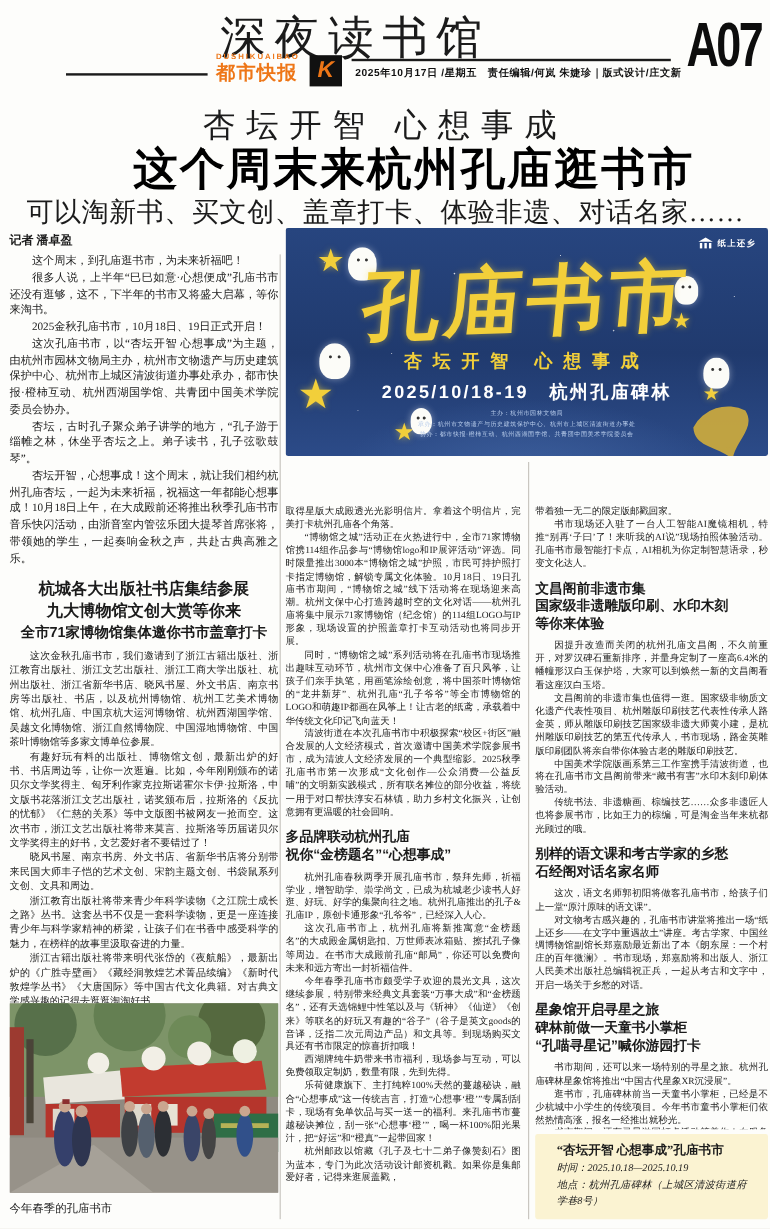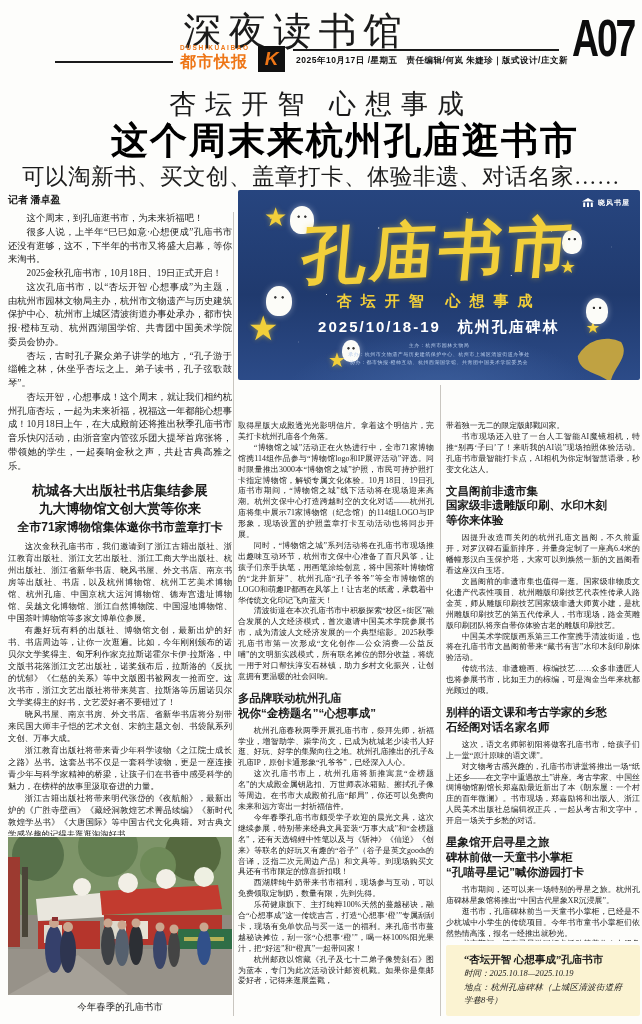--- a/index.html
+++ b/index.html
@@ -33,21 +33,21 @@
   .divider{width:1px;background:#c9c6c0;}
   .col-left{top:212px;left:8px;width:224px;height:804px;}
   .left-text{height:624px;overflow:hidden;}
   .intro p{font-size:9.3px;line-height:1.48;text-align:justify;text-indent:2em;}
   .lhead{margin:9px 0 6px;text-align:center;line-height:1.35;font-weight:bold;
          font-family:"Liberation Sans",sans-serif;}
   .lhead .l1{font-size:13.5px;}
   .lhead .l3{font-size:12px;}
   .bodytext p{font-size:8.4px;line-height:1.43;text-align:justify;text-indent:2em;}
   .photo-wrap{position:absolute;bottom:2px;left:0;width:224px;}
-  .photo-cap{font-size:9.5px;text-align:center;margin-top:2px;}
+  .photo-cap{font-size:9.5px;text-align:left;margin-top:2px;}
 
   .col-mid{top:385px;left:238px;width:196px;height:631px;overflow:hidden;}
   .col-right{top:385px;left:446px;width:194px;height:631px;display:flex;flex-direction:column;}
   .right-text{flex:1;overflow:hidden;}
   .col-mid p,.col-right p{font-size:7.9px;line-height:1.38;text-align:justify;text-indent:2em;}
   p.noind{text-indent:0;margin-top:36px;}
   .shead{margin:8px 0 5px;line-height:1.3;font-weight:bold;font-size:11.5px;
          font-family:"Liberation Sans",sans-serif;}
 
   
@@ -122,23 +122,23 @@
         <p>这次孔庙书市，以“杏坛开智 心想事成”为主题，由杭州市园林文物局主办，杭州市文物遗产与历史建筑保护中心、杭州市上城区清波街道办事处承办，都市快报·橙柿互动、杭州西湖国学馆、共青团中国美术学院委员会协办。</p>
         <p>杏坛，古时孔子聚众弟子讲学的地方，“孔子游于缁帷之林，休坐乎杏坛之上。弟子读书，孔子弦歌鼓琴”。</p>
         <p>杏坛开智，心想事成！这个周末，就让我们相约杭州孔庙杏坛，一起为未来祈福，祝福这一年都能心想事成！10月18日上午，在大成殿前还将推出秋季孔庙书市音乐快闪活动，由浙音室内管弦乐团大提琴首席张将，带领她的学生，一起奏响金秋之声，共赴古典高雅之乐。</p>
       </div>
       <div class="lhead">
         <div class="l1">杭城各大出版社书店集结参展</div>
         <div class="l1">九大博物馆文创大赏等你来</div>
         <div class="l3">全市71家博物馆集体邀你书市盖章打卡</div>
       </div>
       <div class="bodytext">
-        <p>这次金秋孔庙书市，我们邀请到了浙江古籍出版社、浙江教育出版社、浙江文艺出版社、浙江工商大学出版社、杭州出版社、浙江省新华书店、晓风书屋、外文书店、南京书房等出版社、书店，以及杭州博物馆、杭州工艺美术博物馆、杭州孔庙、中国京杭大运河博物馆、德寿宫遗址博物馆、吴越文化博物馆、浙江自然博物院、中国湿地博物馆、中国茶叶博物馆等多家文博单位参展。</p>
+        <p>这次金秋孔庙书市，我们邀请到了浙江古籍出版社、浙江教育出版社、浙江文艺出版社、浙江工商大学出版社、杭州出版社、浙江省新华书店、晓风书屋、外文书店、南京书房等出版社、书店，以及杭州博物馆、杭州工艺美术博物馆、杭州孔庙、中国京杭大运河博物馆、杭州西湖国学馆、吴越文化博物馆、浙江自然博物院、中国湿地博物馆、中国茶叶博物馆等多家文博单位参展。</p>
         <p>有趣好玩有料的出版社、博物馆文创，最新出炉的好书、书店周边等，让你一次逛遍。比如，今年刚刚颁布的诺贝尔文学奖得主、匈牙利作家克拉斯诺霍尔卡伊·拉斯洛，中文版书花落浙江文艺出版社，诺奖颁布后，拉斯洛的《反抗的忧郁》《仁慈的关系》等中文版图书被网友一抢而空。这次书市，浙江文艺出版社将带来莫言、拉斯洛等历届诺贝尔文学奖得主的好书，文艺爱好者不要错过了！</p>
-        <p>晓风书屋、南京书房、外文书店、省新华书店将分别带来民国大师丰子恺的艺术文创、宋韵主题文创、书袋鼠系列文创、万事大成。</p>
+        <p>晓风书屋、南京书房、外文书店、省新华书店将分别带来民国大师丰子恺的艺术文创、宋韵主题文创、书袋鼠系列文创、文具和周边。</p>
         <p>浙江教育出版社将带来青少年科学读物《之江院士成长之路》丛书。这套丛书不仅是一套科学读物，更是一座连接青少年与科学家精神的桥梁，让孩子们在书香中感受科学的魅力，在榜样的故事里汲取奋进的力量。</p>
         <p>浙江古籍出版社将带来明代张岱的《夜航船》，最新出炉的《广胜寺壁画》《藏经洞敦煌艺术菁品续编》《新时代敦煌学丛书》《大唐国际》等中国古代文化典籍。对古典文学感兴趣的记得去逛逛淘淘好书。</p>
 
       </div>
     </div>
     <div class="photo-wrap">
       <svg width="224" height="158" viewBox="0 0 224 158">
         <rect width="224" height="158" fill="#8f8a80"></rect>
         <rect width="224" height="78" fill="#7d9468"></rect>
         <circle cx="30" cy="18" r="26" fill="#57704a"></circle>
@@ -185,21 +185,21 @@
   </div>
 
   <div class="abs poster">
     <div class="p-logo">
       <svg width="14" height="11">
         <path d="M1 4.5 L13 4.5 L7 1 Z" fill="#fff"></path>
         <rect x="2.2" y="5.5" width="2" height="4.5" fill="#fff"></rect>
         <rect x="6" y="5.5" width="2" height="4.5" fill="#fff"></rect>
         <rect x="9.8" y="5.5" width="2" height="4.5" fill="#fff"></rect>
       </svg>
-      <span>晓风书屋</span>
+      <span>纸上还乡</span>
     </div>
     <span class="star" style="left:26px;top:12px;font-size:26px;">★</span>
     <span class="star" style="left:10px;top:118px;font-size:34px;">★</span>
     <span class="star" style="left:90px;top:158px;font-size:20px;">★</span>
     <span class="star" style="right:64px;top:66px;font-size:18px;">★</span>
     <span class="star" style="right:40px;top:128px;font-size:16px;">★</span>
     <div class="mascot" style="left:52px;top:16px;width:24px;height:28px;"></div>
     <div class="mascot" style="left:28px;top:96px;width:26px;height:30px;"></div>
     <div class="mascot" style="left:104px;top:150px;width:18px;height:22px;"></div>
     <div class="mascot" style="right:58px;top:40px;width:20px;height:24px;"></div>

